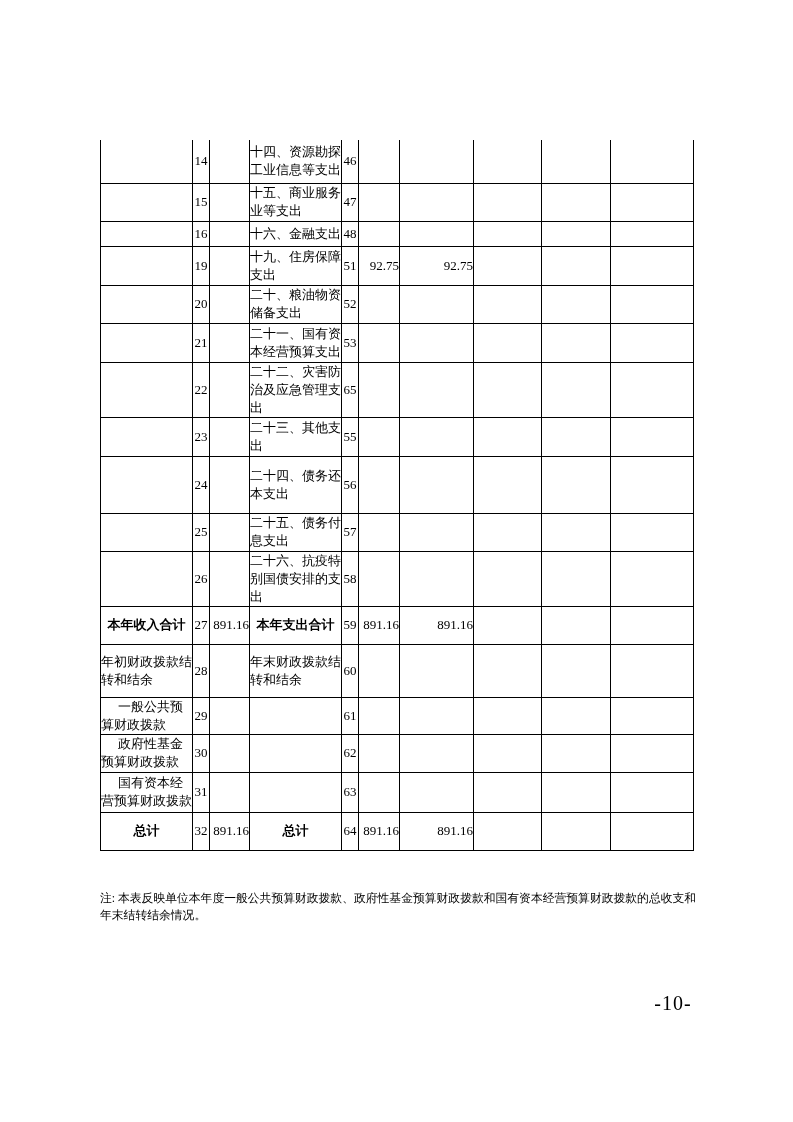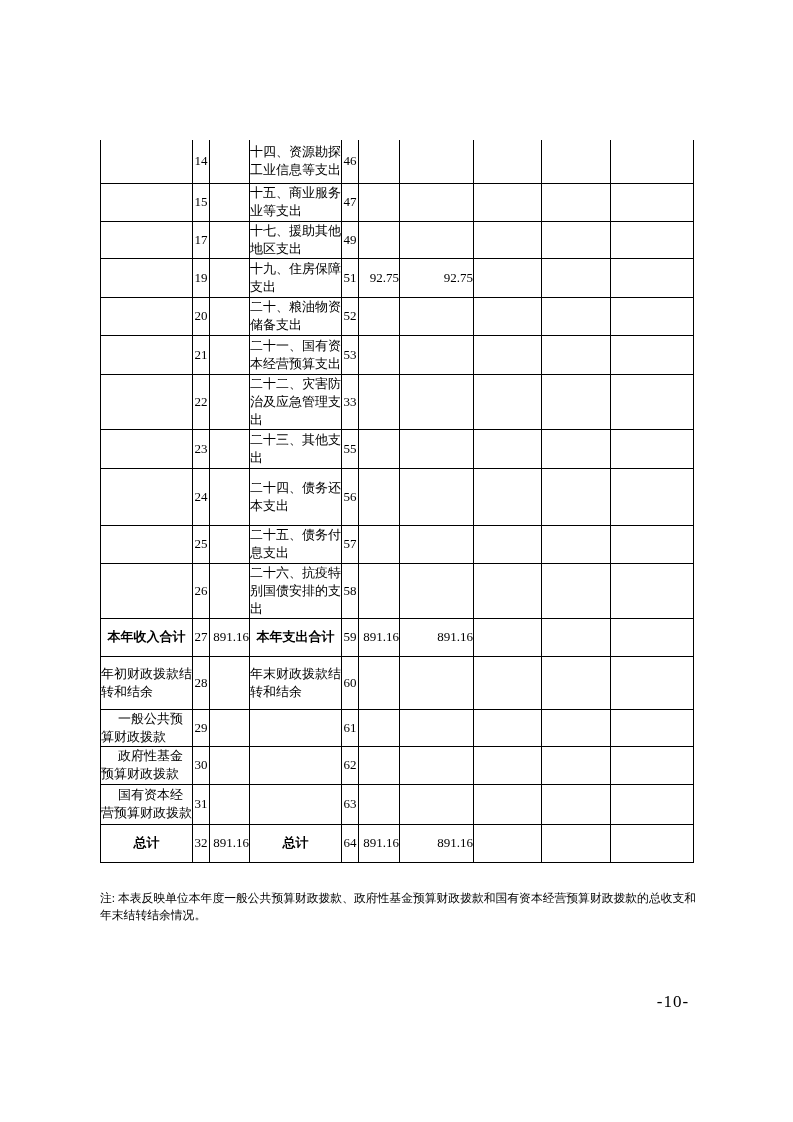--- a/index.html
+++ b/index.html
@@ -64,21 +64,21 @@
     left:100px;top:890px;
     width:601px;
     font-size:11.8px;
     line-height:17px;
     text-align:left;
   }
   .page-number{
     position:absolute;
     left:645px;top:992px;
     width:56px;
-    font-size:17px;
+    font-size:20px;
     text-align:center;
     letter-spacing:1px;
   }
 </style>
 </head>
 <body>
 
 <div class="page">
 
   <table class="budget">
@@ -114,24 +114,24 @@
     <td class="name">十五、商业服务业等支出</td>
     <td class="no">47</td>
     <td class="amt"></td>
     <td class="amt"></td>
     <td class="amt"></td>
     <td class="amt"></td>
     <td class="amt"></td>
   </tr>
         <tr>
     <td class="name income-name"></td>
-    <td class="no">17</td>
-    <td class="amt"></td>
-    <td class="name">十七、援助其他地区支出</td>
-    <td class="no">49</td>
+    <td class="no">16</td>
+    <td class="amt"></td>
+    <td class="name">十六、金融支出</td>
+    <td class="no">48</td>
     <td class="amt"></td>
     <td class="amt"></td>
     <td class="amt"></td>
     <td class="amt"></td>
     <td class="amt"></td>
   </tr>
         <tr>
     <td class="name income-name"></td>
     <td class="no">19</td>
     <td class="amt"></td>
@@ -165,21 +165,21 @@
     <td class="amt"></td>
     <td class="amt"></td>
     <td class="amt"></td>
     <td class="amt"></td>
   </tr>
         <tr>
     <td class="name income-name"></td>
     <td class="no">22</td>
     <td class="amt"></td>
     <td class="name">二十二、灾害防治及应急管理支出</td>
-    <td class="no">33</td>
+    <td class="no">65</td>
     <td class="amt"></td>
     <td class="amt"></td>
     <td class="amt"></td>
     <td class="amt"></td>
     <td class="amt"></td>
   </tr>
         <tr>
     <td class="name income-name"></td>
     <td class="no">23</td>
     <td class="amt"></td>

